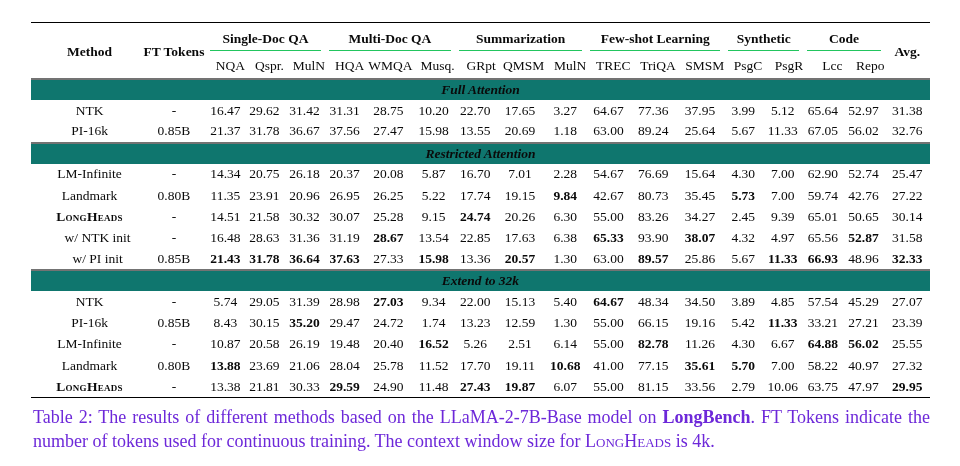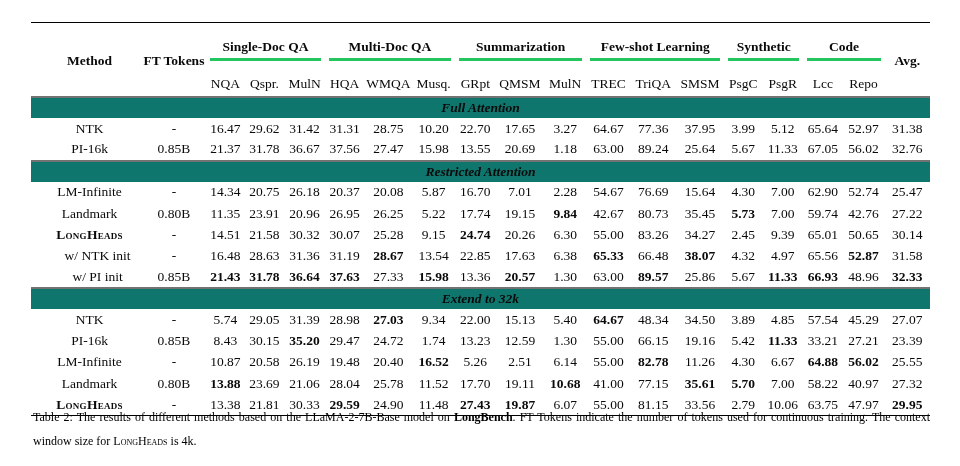--- a/index.html
+++ b/index.html
@@ -9,38 +9,38 @@
   table.results { position:absolute; top:22px; left:31px; width:899px;
     border-collapse:collapse; table-layout:fixed;
     border-top:1.6px solid #000; border-bottom:1.6px solid #000;
     font-size:13.5px; }
   th, td { white-space:nowrap; overflow:hidden; }
 
   
   tr.grouprow th { font-weight:bold; text-align:center; vertical-align:middle; padding-top:2px; }
   th.rh { border-bottom:1px solid #000; font-weight:bold; vertical-align:middle; }
   th.method-col { text-align:left; padding-left:6px; }
-  .gline { border-bottom:3px solid #22c55e; margin:12px 4px; padding:2px 0 3px; }
-  tr.subrow th { font-weight:normal; text-align:center; border-bottom:1px solid #000;
+  .gline { border-bottom:1px solid #22c55e; margin:4px 4px; padding:2px 0 3px; }
+  tr.subrow th { font-weight:normal; text-align:right; border-bottom:1px solid #000;
     padding:2px 0 4px; height:24px; vertical-align:middle; }
 
   
   tr.band td { background:#0f766e; border-top:2px solid #737373; text-align:center;
     font-weight:bold; font-style:italic; height:21px; vertical-align:middle; }
 
   
   tbody tr.datarow td { text-align:center; height:21.3px; vertical-align:middle; }
   td.method { text-align:center; padding-left:6px; }
   td.method.indent { padding-left:22px; }
   .sc { font-variant:small-caps; font-weight:bold; letter-spacing:.3px; }
   .bv { font-weight:bold; }
 
   
   .caption { position:absolute; top:406px; left:33px; width:897px;
-    font-size:12px; line-height:23.5px; text-align:justify; color:#000000; }
+    font-size:18px; line-height:23.5px; text-align:justify; color:#6d28d9; }
   .caption .b { font-weight:bold; }
   .caption .sc2 { font-variant:small-caps; }
 
   
   .watermark { position:absolute; top:402px; left:668px; display:flex; align-items:center;
     gap:7px; pointer-events:none; }
   .wm-text { font-family:"DejaVu Sans","Liberation Sans",sans-serif; font-size:26px;
     color:#9a9a9a; opacity:0.42; letter-spacing:2px; white-space:nowrap; font-weight:bold; }
   .wm-icon { opacity:0.55; flex:0 0 auto; }
 </style>
@@ -232,21 +232,21 @@
           <td class="">16.48</td>
           <td class="">28.63</td>
           <td class="">31.36</td>
           <td class="">31.19</td>
           <td class="bv">28.67</td>
           <td class="">13.54</td>
           <td class="">22.85</td>
           <td class="">17.63</td>
           <td class="">6.38</td>
           <td class="bv">65.33</td>
-          <td class="">66.48</td>
+          <td class="">93.90</td>
           <td class="bv">38.07</td>
           <td class="">4.32</td>
           <td class="">4.97</td>
           <td class="">65.56</td>
           <td class="bv">52.87</td>
           <td class="">31.58</td>
         </tr>
         <tr class="datarow">
           <td class="method indent">w/ PI init</td>
           <td>0.85B</td>

